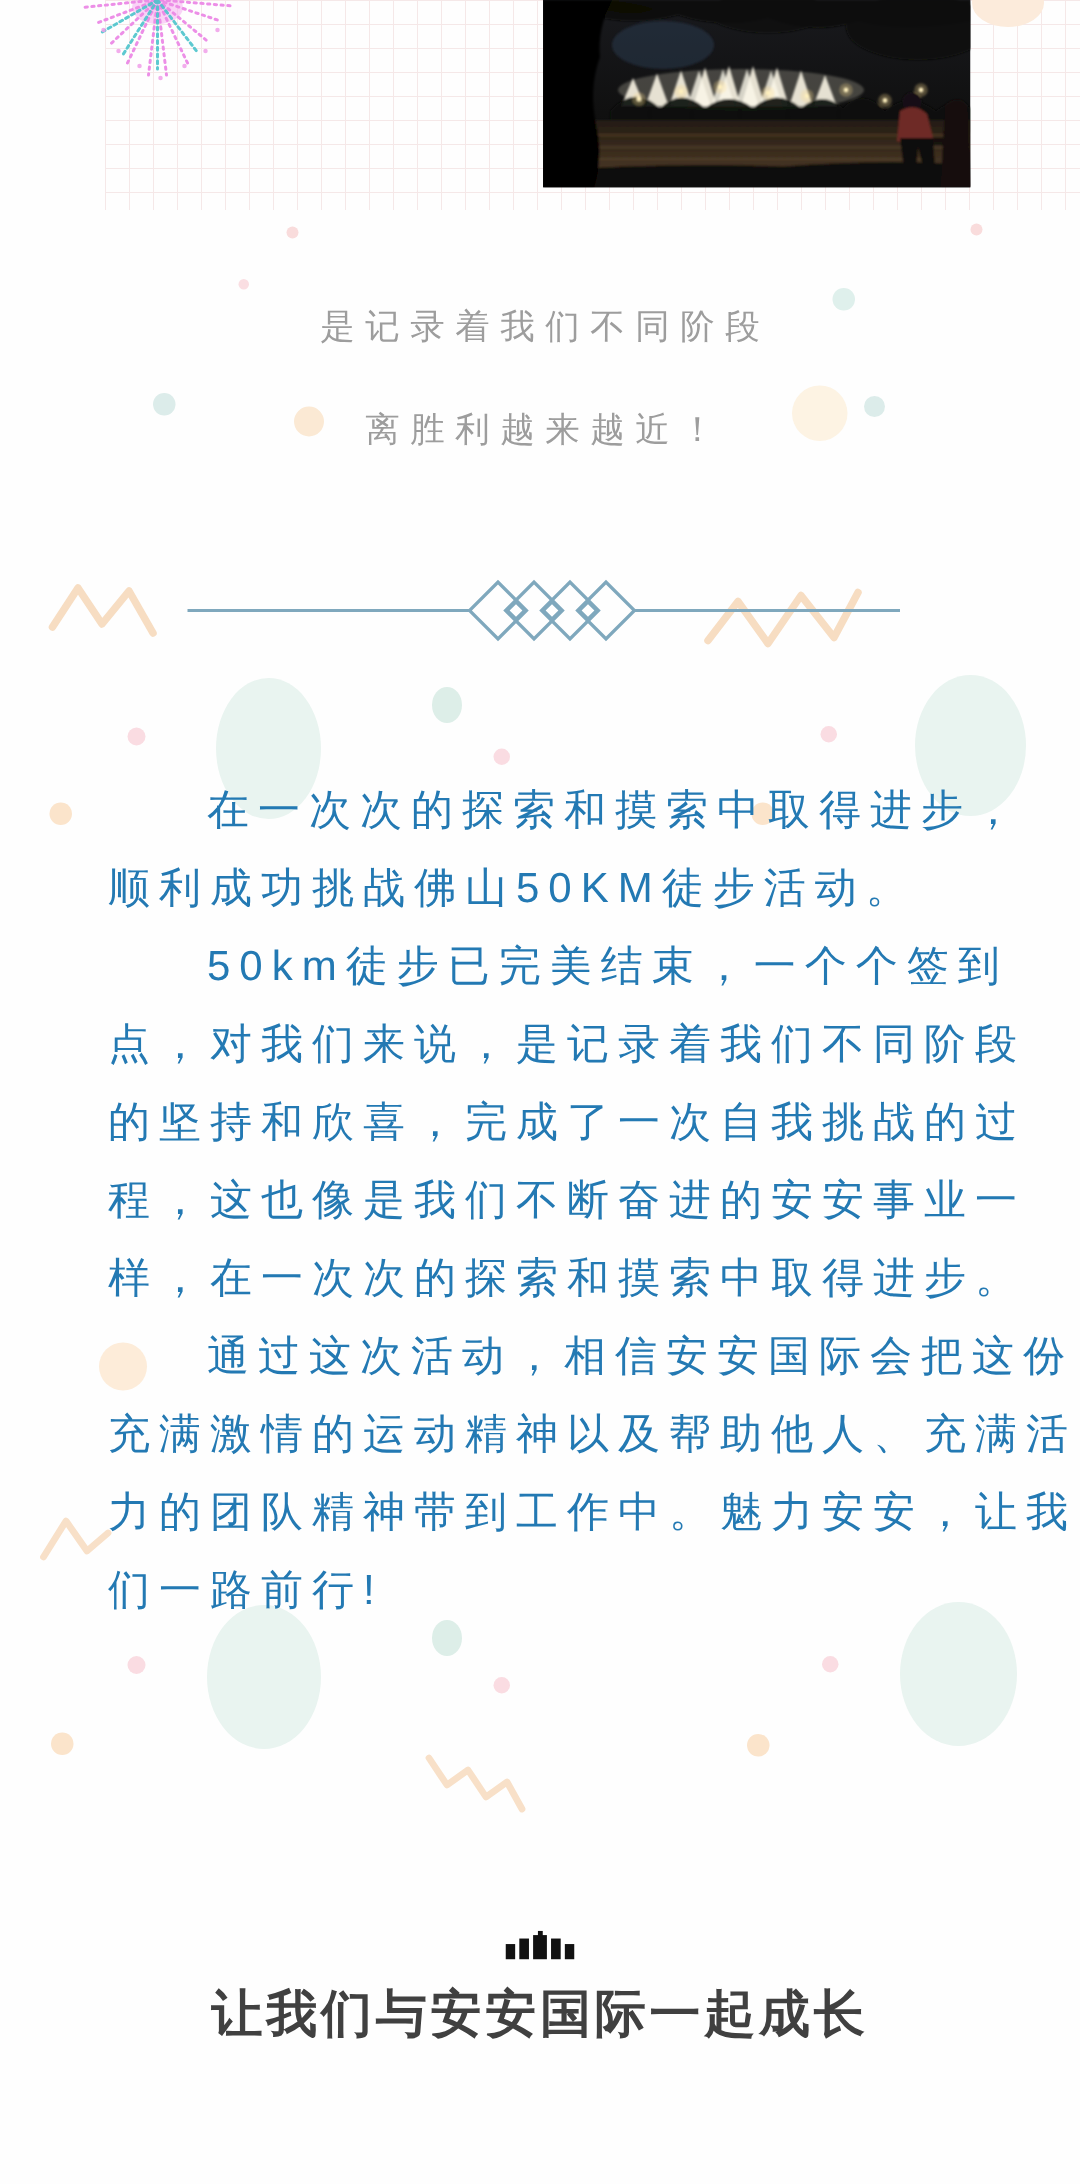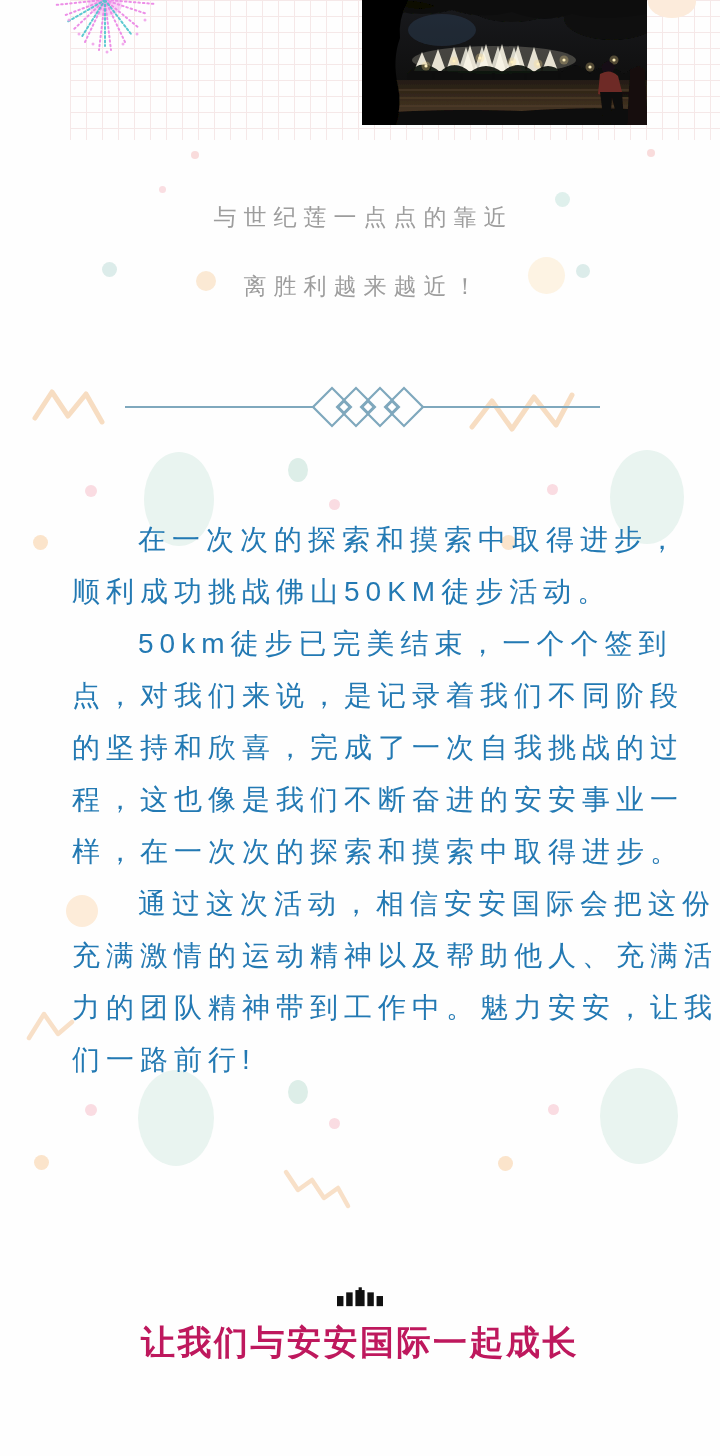--- a/index.html
+++ b/index.html
@@ -35,21 +35,21 @@
   
   .article{
     position:absolute;left:72px;top:514px;width:620px;
     color:#2379b3;font-size:28px;letter-spacing:6px;line-height:52px;
   }
   .article p{margin:0;white-space:pre;text-indent:66px;}
   
   .footer-icon{position:absolute;left:337px;top:1286px;width:46px;height:21px;}
   .slogan{
     position:absolute;left:0;top:1320px;width:720px;text-align:center;
-    color:#be185d;font-size:34px;font-weight:bold;letter-spacing:2.5px;
+    color:#404040;font-size:34px;font-weight:bold;letter-spacing:2.5px;
   }
 </style>
 </head>
 <body>
 
 <div class="screen">
 
   <div class="grid-block"></div>
 
   <svg class="fireworks" viewBox="0 0 120 60">
@@ -193,21 +193,21 @@
   <svg class="zig" style="left:468px;top:385px;" width="110" height="55" viewBox="0 0 110 55">
     <polyline points="4,42 24,16 44,44 66,12 88,40 104,10" fill="none" stroke="#f7ddc2" stroke-width="5" stroke-linecap="round" stroke-linejoin="round"></polyline>
   </svg>
   <svg class="zig" style="left:26px;top:1008px;" width="52" height="36" viewBox="0 0 52 36">
     <polyline points="3,30 18,6 32,26 46,14" fill="none" stroke="#f8e0c8" stroke-width="4.5" stroke-linecap="round" stroke-linejoin="round"></polyline>
   </svg>
   <svg class="zig" style="left:282px;top:1166px;" width="70" height="46" viewBox="0 0 70 46">
     <polyline points="4,6 16,24 30,14 42,32 56,22 66,40" fill="none" stroke="#f8e0c8" stroke-width="4.5" stroke-linecap="round" stroke-linejoin="round"></polyline>
   </svg>
 
-  <div class="caption caption1">与世纪莲一点点的靠近</div>
+  <div class="caption caption1">是记录着我们不同阶段</div>
   <div class="caption caption2">离胜利越来越近！</div>
 
   <svg class="divider" viewBox="0 0 520 56">
     <g stroke="#7fa8bd" stroke-width="2">
       <line x1="25" y1="25" x2="214" y2="25"></line>
       <line x1="322" y1="25" x2="500" y2="25"></line>
     </g>
     <g fill="none" stroke="#7fa8bd" stroke-width="2.2">
       <g transform="translate(232,25) rotate(45)">
           <rect x="-13.4" y="-13.4" width="26.8" height="26.8"></rect>

